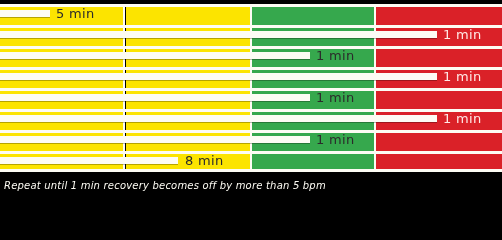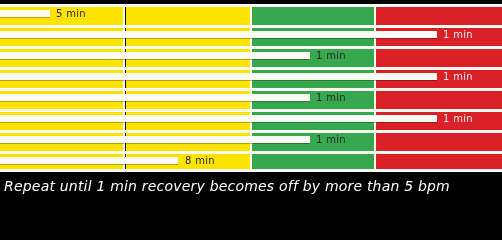--- a/index.html
+++ b/index.html
@@ -26,31 +26,31 @@
   #colgaps{position:absolute;inset:0;}
   .colgap{position:absolute;top:0;bottom:0;width:2px;background:#fdfcf4;}
 
   
   .hrule{position:absolute;left:0;width:502px;height:3px;background:#fdfcf4;}
 
   
   .marker{position:absolute;height:7px;background:#fdfcf4;
           box-shadow:0 1px 0 rgba(0,0,0,.28);}
   .mlabel{
-    position:absolute;font-size:10px;line-height:9px;letter-spacing:.3px;
+    position:absolute;font-size:13px;line-height:9px;letter-spacing:.3px;
     white-space:nowrap;
   }
   .mlabel.dark{color:#2b2b2b;}
   .mlabel.light{color:#ffe9e6;}
 
   
   #caption{
     position:absolute;left:0;bottom:0;width:502px;height:22px;
     background:#000;color:#fdfcf4;
-    font-style:italic;font-size:14px;line-height:22px;
+    font-style:italic;font-size:10px;line-height:22px;
     padding-left:4px;box-sizing:border-box;white-space:nowrap;
     letter-spacing:.2px;
   }
 </style>
 </head>
 <body>
 
 <div id="root">
 
   <div id="panel">

